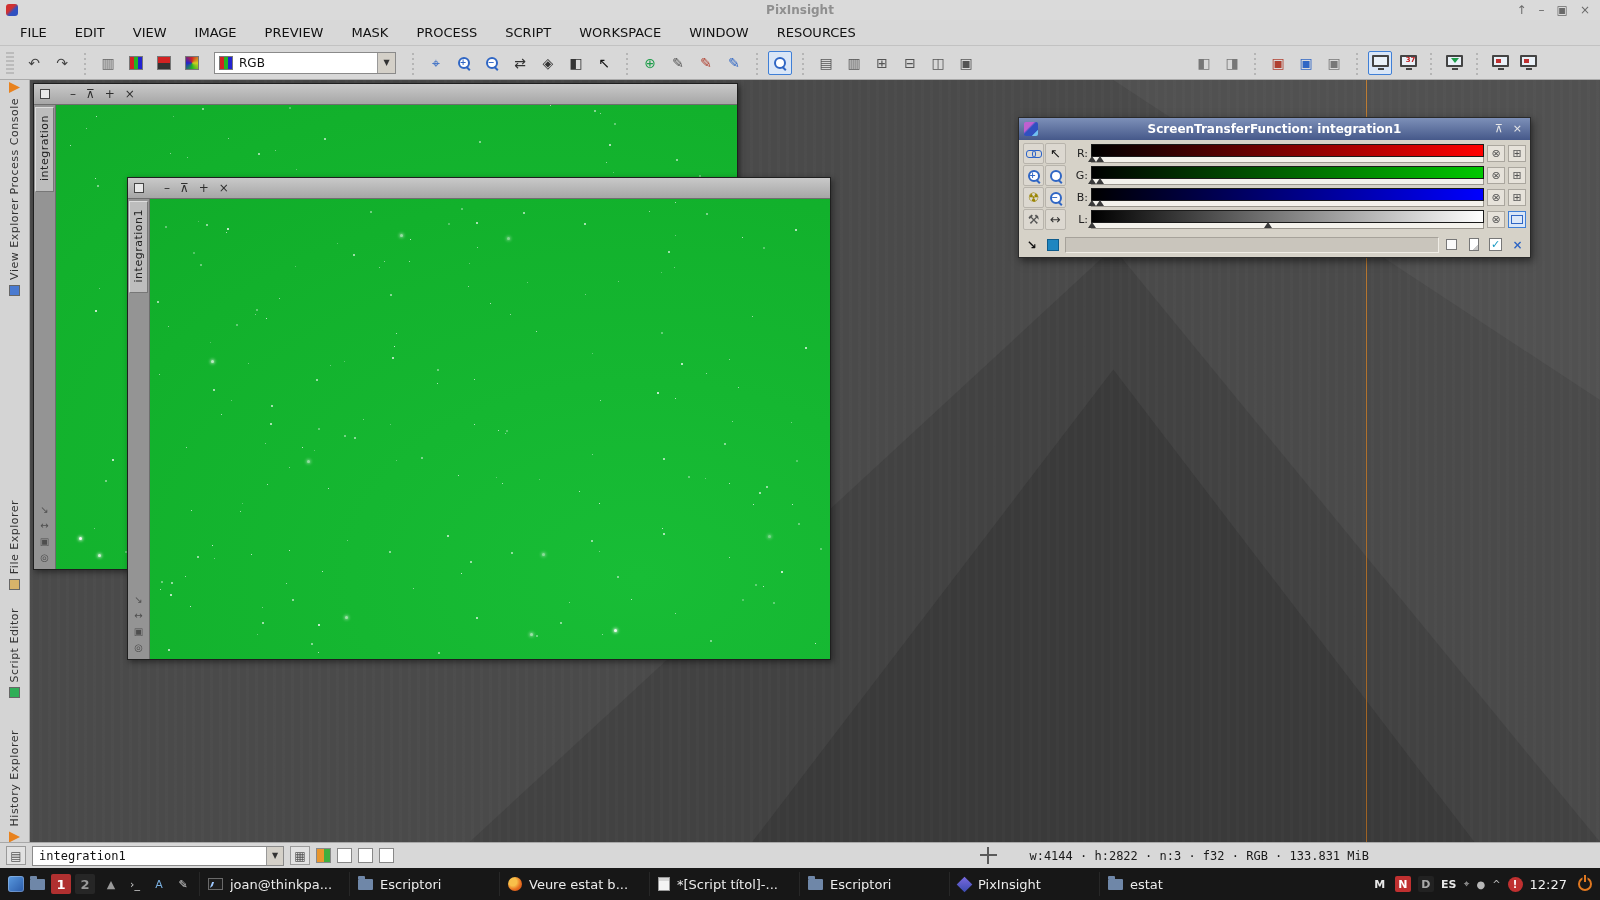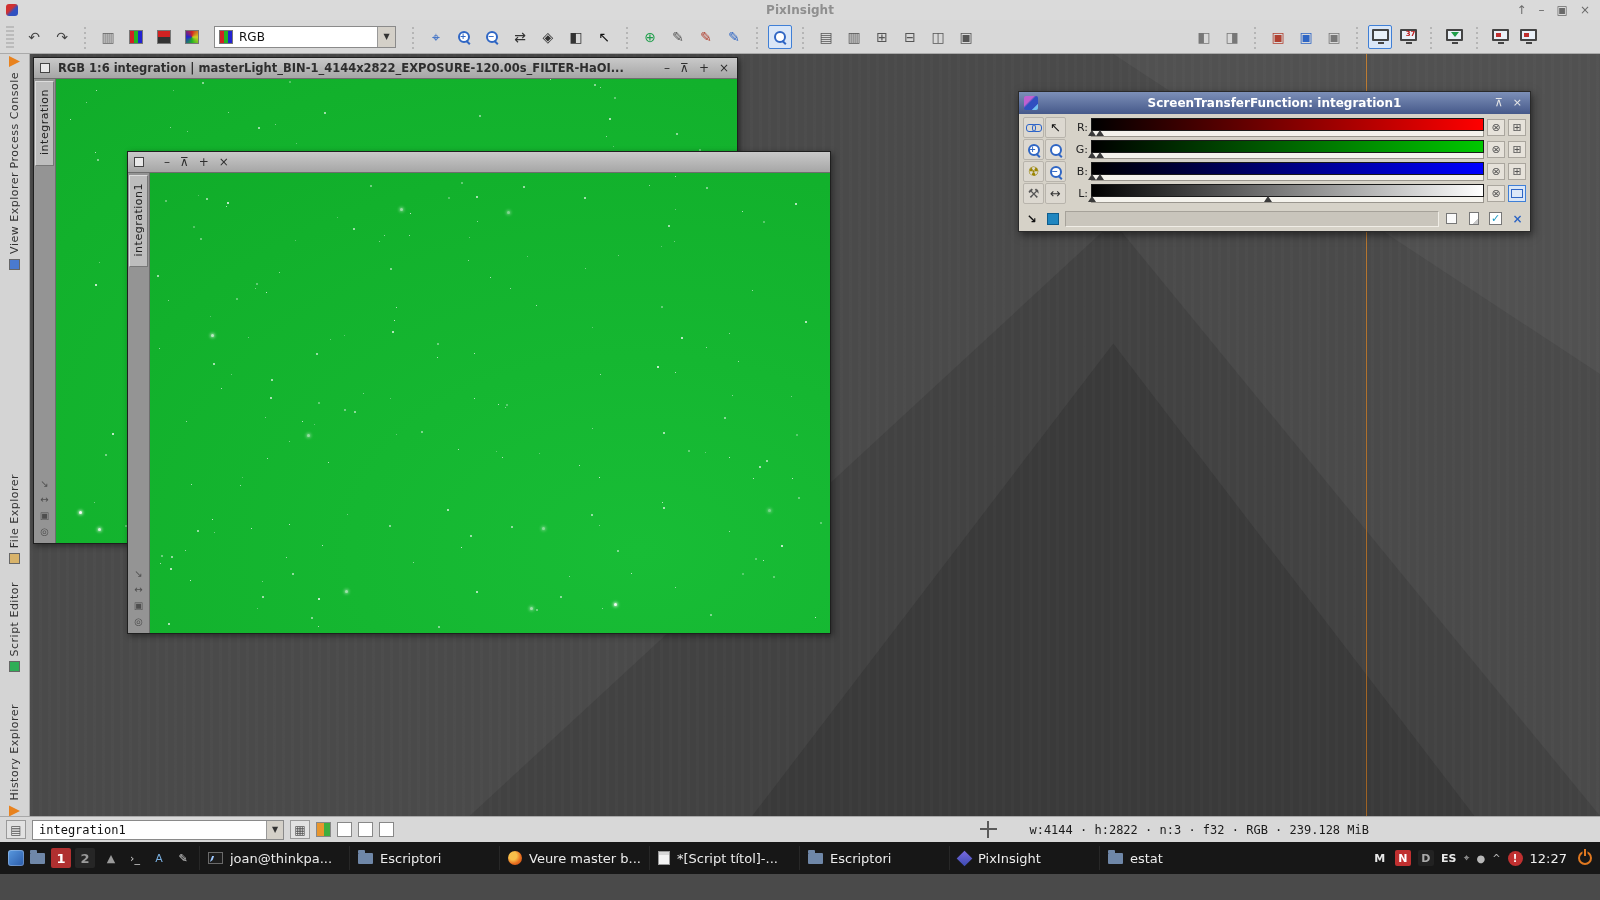--- a/index.html
+++ b/index.html
@@ -159,20 +159,33 @@
     <span class="app-icon"></span>
     <span class="app-title">PixInsight</span>
     <span class="tb-controls">
       <span class="wc">↑</span>
       <span class="wc">–</span>
       <span class="wc">▣</span>
       <span class="wc">×</span>
     </span>
   </div>
 
+  <div class="menubar" id="menubar">
+      <div class="menu-item">FILE</div>
+      <div class="menu-item">EDIT</div>
+      <div class="menu-item">VIEW</div>
+      <div class="menu-item">IMAGE</div>
+      <div class="menu-item">PREVIEW</div>
+      <div class="menu-item">MASK</div>
+      <div class="menu-item">PROCESS</div>
+      <div class="menu-item">SCRIPT</div>
+      <div class="menu-item">WORKSPACE</div>
+      <div class="menu-item">WINDOW</div>
+      <div class="menu-item">RESOURCES</div>
+    </div>
 
   <div class="toolbar" id="toolbar">
       <div class="tb-grip"></div>
       <div class="tb-btn">
         <span class="g" style="color: rgb(68, 68, 68);">↶</span>
       </div>
       <div class="tb-btn">
         <span class="g" style="color: rgb(68, 68, 68);">↷</span>
       </div>
       <div class="tb-sep"></div>
@@ -321,21 +334,20 @@
     <div class="workspace">
       <div class="ws-shape ws-s1"></div>
       <div class="ws-shape ws-s2"></div>
       <div class="ws-shape ws-s3"></div>
       <div class="ws-stripes"></div>
       <div class="ws-orange-line"></div>
 
       <div class="mdi-window win0">
         <div class="mdi-titlebar">
           <span class="mdi-sysicon"></span>
-          <span class="mdi-title">RGB 1:6 integration | masterLight_BIN-1_4144x2822_EXPOSURE-120.00s_FILTER-HaOI...</span>
           <span class="mdi-controls">
             <span>–</span>
             <span>⊼</span>
             <span>+</span>
             <span>×</span>
           </span>
         </div>
         <div class="mdi-body">
           <div class="mdi-strip">
             <div class="mdi-tab">
@@ -834,21 +846,21 @@
       <span class="sb-combo-val">integration1</span>
       <span class="sb-combo-arrow">▼</span>
     </div>
     <span class="sb-btn">▦</span>
     <span class="swatch swatch-split"></span>
     <span class="swatch"></span>
     <span class="swatch"></span>
     <span class="swatch"></span>
     <div class="sb-flex"></div>
     <span class="crosshair"></span>
-    <span class="sb-info">w:4144 · h:2822 · n:3 · f32 · RGB · 239.128 MiB</span>
+    <span class="sb-info">w:4144 · h:2822 · n:3 · f32 · RGB · 133.831 MiB</span>
   </div>
 
   <div class="taskbar">
     <span class="start-icon"></span>
     <span class="ti ti-folder"></span>
     <span id="tb-ws" style="display:flex;gap:4px;">
         <span class="ws-btn active">1</span>
         <span class="ws-btn inactive">2</span>
       </span>
     <span id="tb-quick" style="display:flex;gap:4px;">
@@ -861,21 +873,21 @@
         <div class="task">
           <span class="ti ti-terminal"></span>
           <span class="task-label">joan@thinkpa...</span>
         </div>
         <div class="task">
           <span class="ti ti-folder"></span>
           <span class="task-label">Escriptori</span>
         </div>
         <div class="task">
           <span class="ti ti-firefox"></span>
-          <span class="task-label">Veure master b...</span>
+          <span class="task-label">Veure estat b...</span>
         </div>
         <div class="task">
           <span class="ti ti-editor"></span>
           <span class="task-label">*[Script títol]-...</span>
         </div>
         <div class="task">
           <span class="ti ti-folder"></span>
           <span class="task-label">Escriptori</span>
         </div>
         <div class="task">

